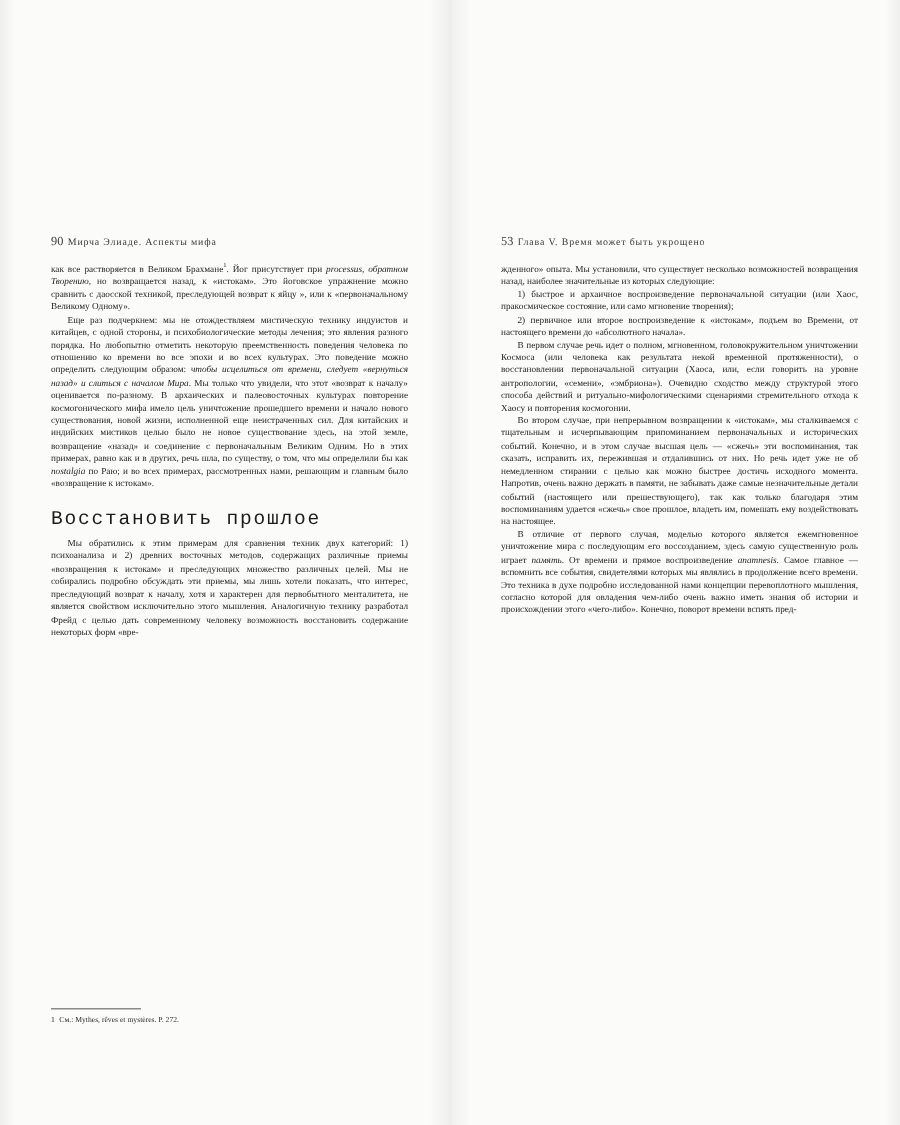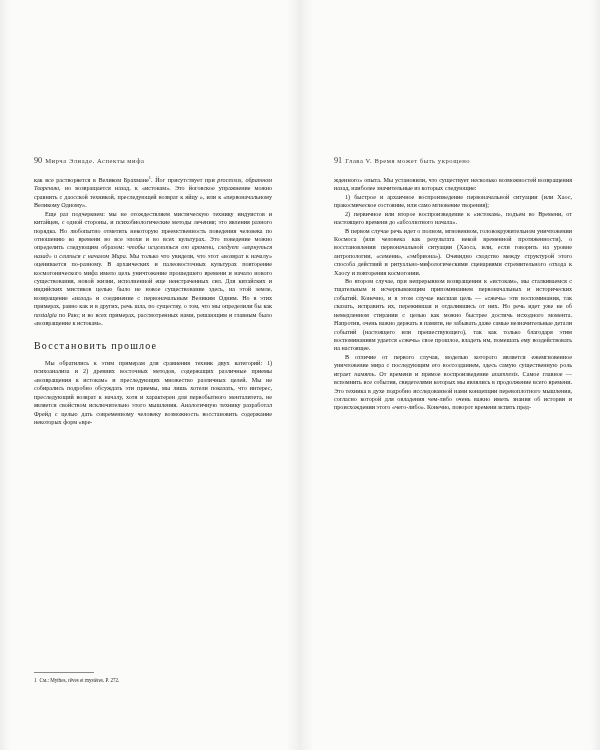--- a/index.html
+++ b/index.html
@@ -73,26 +73,27 @@
     margin: 0;
     text-indent: 11px;
   }
   p.noindent {
     text-indent: 0;
   }
   .it {
     font-style: italic;
   }
   h2.section-head {
-    font-size: 10px;
+    font-size: 13px;
     font-weight: normal;
     letter-spacing: 1.2px;
     margin: 14px 0 9px 0;
     text-indent: 0;
     color: #1b1b1b;
+    font-family: Liberation Mono, monospace;
   }
   .footnote-area {
     position: absolute;
     left: 34px;
     top: 672px;
     width: 238px;
     font-size: 5.1px;
     line-height: 7px;
     color: #2a2a2a;
   }
@@ -143,21 +144,21 @@
 <div class="page-spread">
 
   <div class="page page-left"></div>
   <div class="page page-right"></div>
 
   <div class="running-head rh-left">
     <span class="folio">90</span><span>Мирча Элиаде. Аспекты мифа</span>
   </div>
 
   <div class="running-head rh-right">
-    <span class="folio">91</span><span>Глава V. Время может быть укрощено</span>
+    <span class="folio">53</span><span>Глава V. Время может быть укрощено</span>
   </div>
 
   <div class="column col-left">
     <p class="noindent">как все растворяется в Великом Брахмане<sup>1</sup>. Йог присутствует при <span class="it">processus, обратном Творению</span>, но возвращается назад, к «истокам». Это йоговское упражнение можно сравнить с даосской техникой, преследующей возврат к яйцу », или к «первоначальному Великому Одному».</p>
     <p>Еще раз подчеркнем: мы не отождествляем мистическую технику индуистов и китайцев, с одной стороны, и психобиологические методы лечения; это явления разного порядка. Но любопытно отметить некоторую преемственность поведения человека по отношению ко времени во все эпохи и во всех культурах. Это поведение можно определить следующим образом: <span class="it">чтобы исцелиться от времени, следует «вернуться назад» и слиться с началом Мира</span>. Мы только что увидели, что этот «возврат к началу» оценивается по-разному. В архаических и палеовосточных культурах повторение космогонического мифа имело цель уничтожение прошедшего времени и начало нового существования, новой жизни, исполненной еще неистраченных сил. Для китайских и индийских мистиков целью было не новое существование здесь, на этой земле, возвращение «назад» и соединение с первоначальным Великим Одним. Но в этих примерах, равно как и в других, речь шла, по существу, о том, что мы определили бы как <span class="it">nostalgia</span> по Раю; и во всех примерах, рассмотренных нами, решающим и главным было «возвращение к истокам».</p>
     <h2 class="section-head">Восстановить прошлое</h2>
     <p>Мы обратились к этим примерам для сравнения техник двух категорий: 1) психоанализа и 2) древних восточных методов, содержащих различные приемы «возвращения к истокам» и преследующих множество различных целей. Мы не собирались подробно обсуждать эти приемы, мы лишь хотели показать, что интерес, преследующий возврат к началу, хотя и характерен для первобытного менталитета, не является свойством исключительно этого мышления. Аналогичную технику разработал Фрейд с целью дать современному человеку возможность восстановить содержание некоторых форм «вре-</p>
   </div>
 
   <div class="footnote-area">

